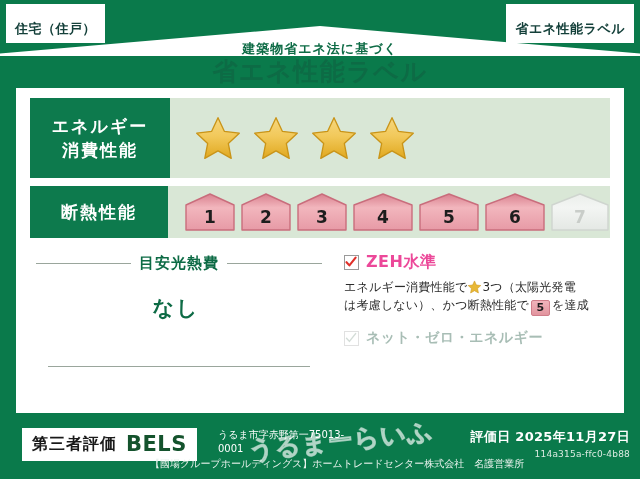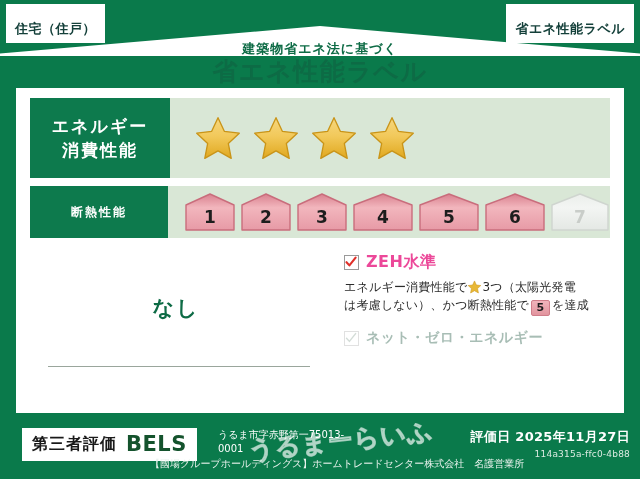--- a/index.html
+++ b/index.html
@@ -66,21 +66,21 @@
   #row-energy{top:10px;width:580px;height:80px;}
   #row-energy .row-label{width:140px;font-size:17px;line-height:24px;}
   #row-energy .row-value{padding-left:24px;}
 
   
   .stars{display:flex;align-items:center;gap:10px;}
   .star{width:48px;height:46px;display:block;}
 
   
   #row-insul{top:98px;width:580px;height:52px;}
-  #row-insul .row-label{width:140px;font-size:12px;justify-content:center;}
+  #row-insul .row-label{width:140px;font-size:17px;justify-content:center;}
   #row-insul .row-value{padding-left:16px;gap:4px;}
 
   .chip{
     position:relative;height:40px;display:flex;align-items:flex-end;
     justify-content:center;
   }
   .chip svg{position:absolute;left:0;top:0;}
   .chip span{
     position:relative;z-index:2;font-size:17px;font-weight:bold;
     color:#1d1d1d;padding-bottom:5px;
@@ -328,20 +328,25 @@
               <path d="M2 38 L2 13 L30 2 L58 13 L58 38 Z" fill="url(#cg6)" stroke="#cfd5cf" stroke-width="1.4" stroke-linejoin="round"></path>
             </svg>
             <span>7</span>
           </div>
         </div>
     </div>
 
     <div class="lower">
 
       <div class="lower-left">
+        <div class="cost-head">
+          <div class="rule"></div>
+          <div class="txt">目安光熱費</div>
+          <div class="rule"></div>
+        </div>
         <div class="cost-value">なし</div>
         <div class="cost-rule-bottom"></div>
       </div>
 
       <div class="lower-right">
         <div class="zeh-head">
           <span class="chk on">
             <svg width="12" height="12" viewBox="0 0 12 12">
               <path d="M1.5 6.2 L4.4 9.4 L10.6 1.6" fill="none" stroke="#e0302a" stroke-width="2.1" stroke-linecap="round" stroke-linejoin="round"></path>
             </svg>

